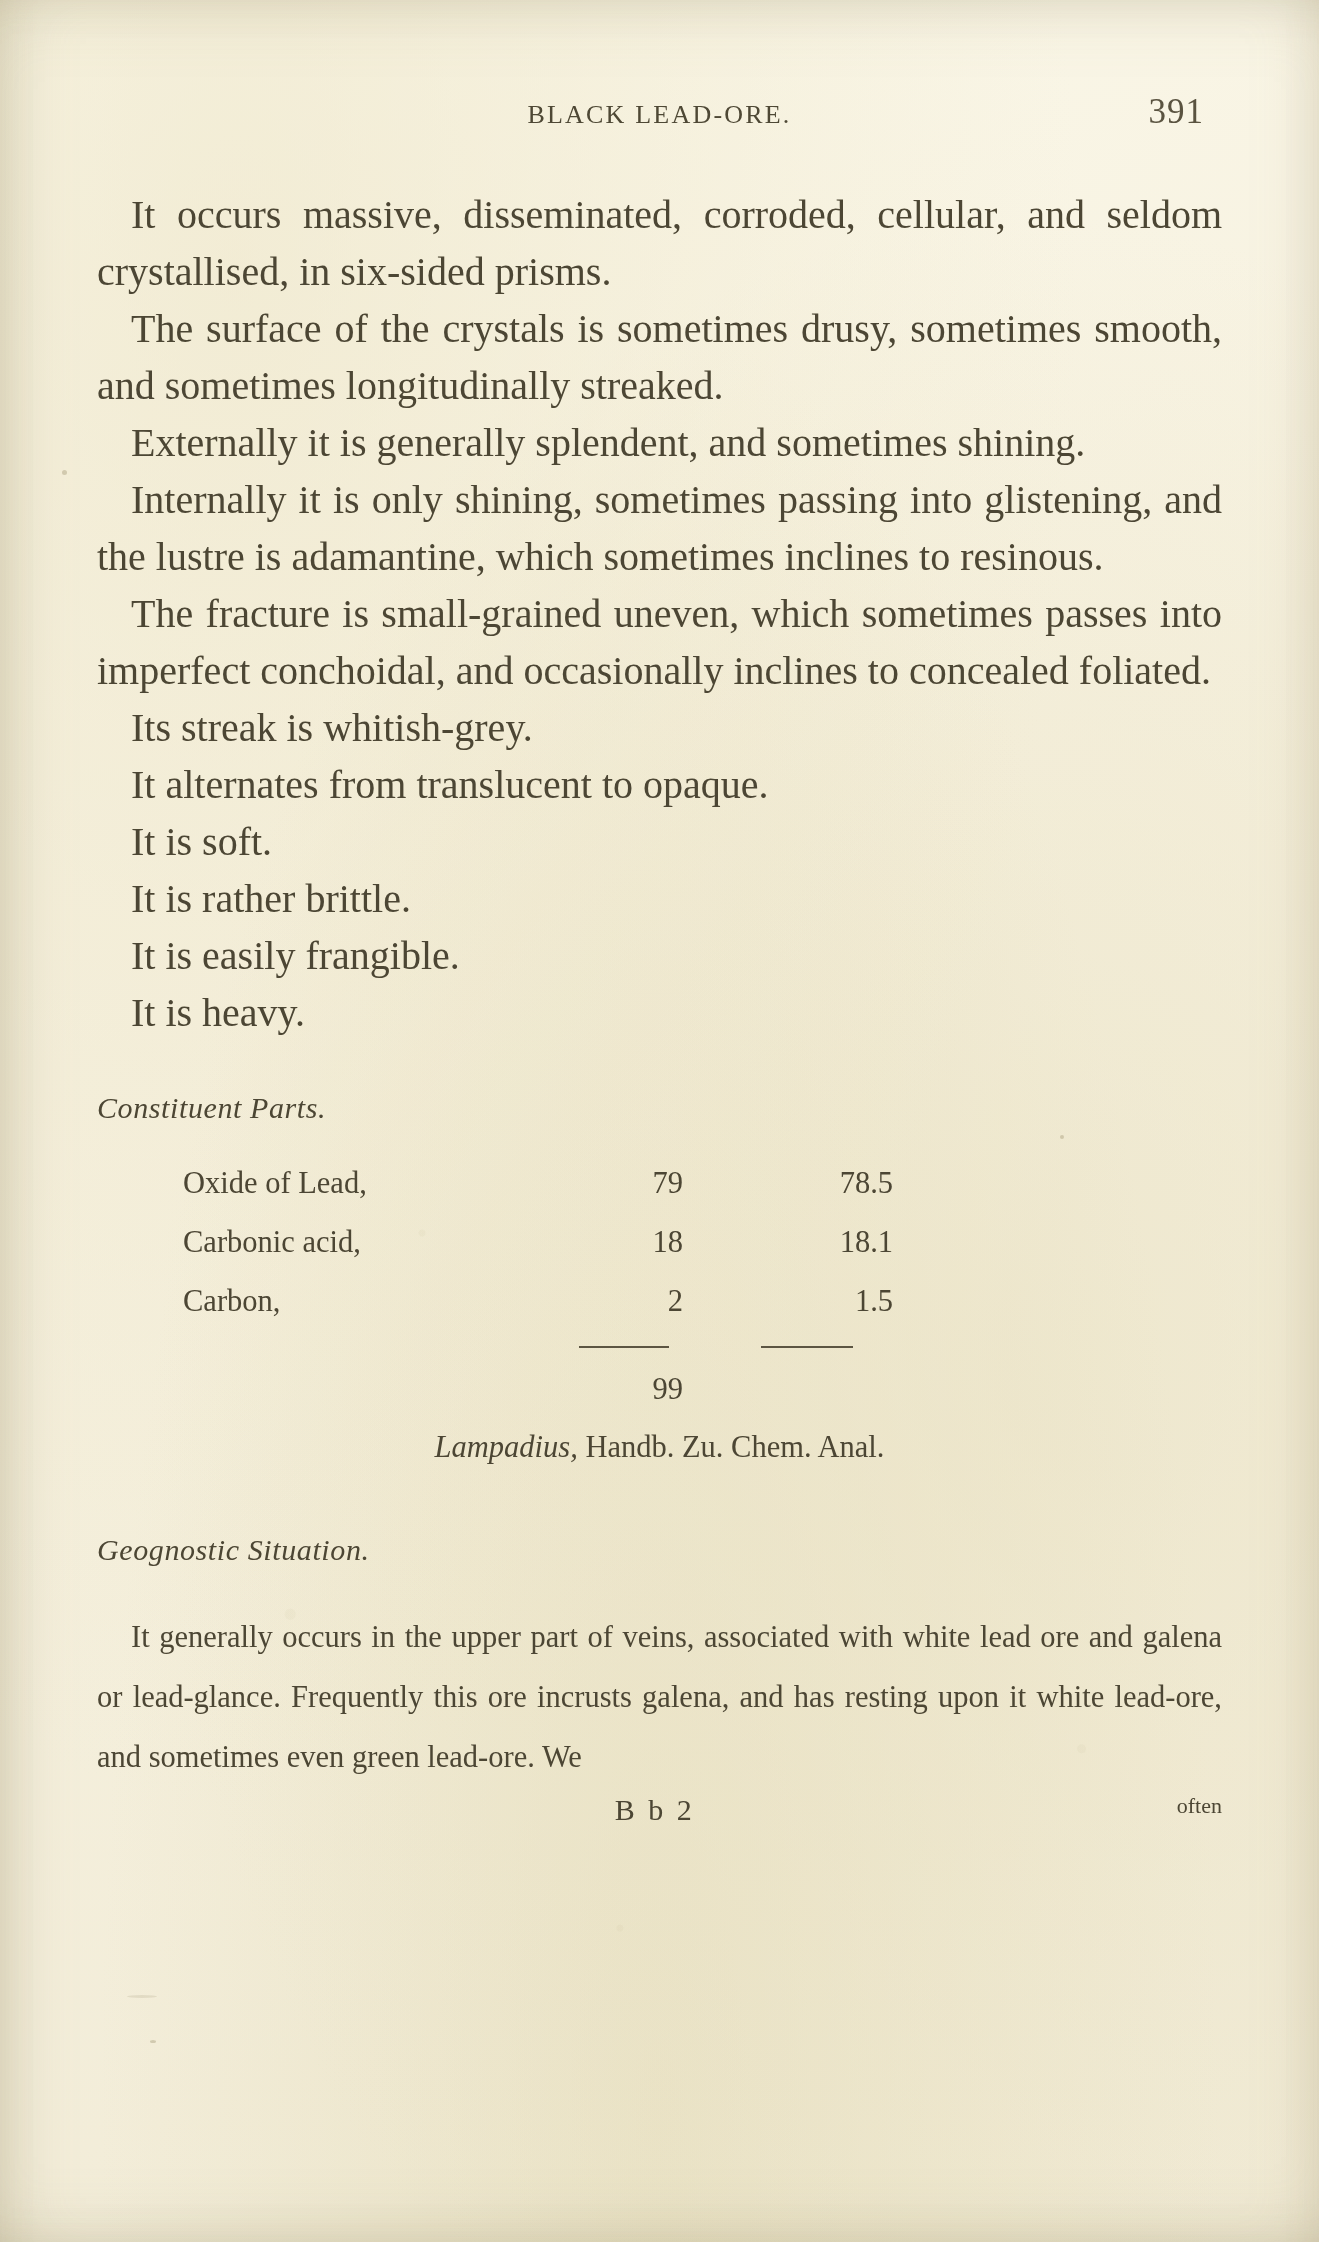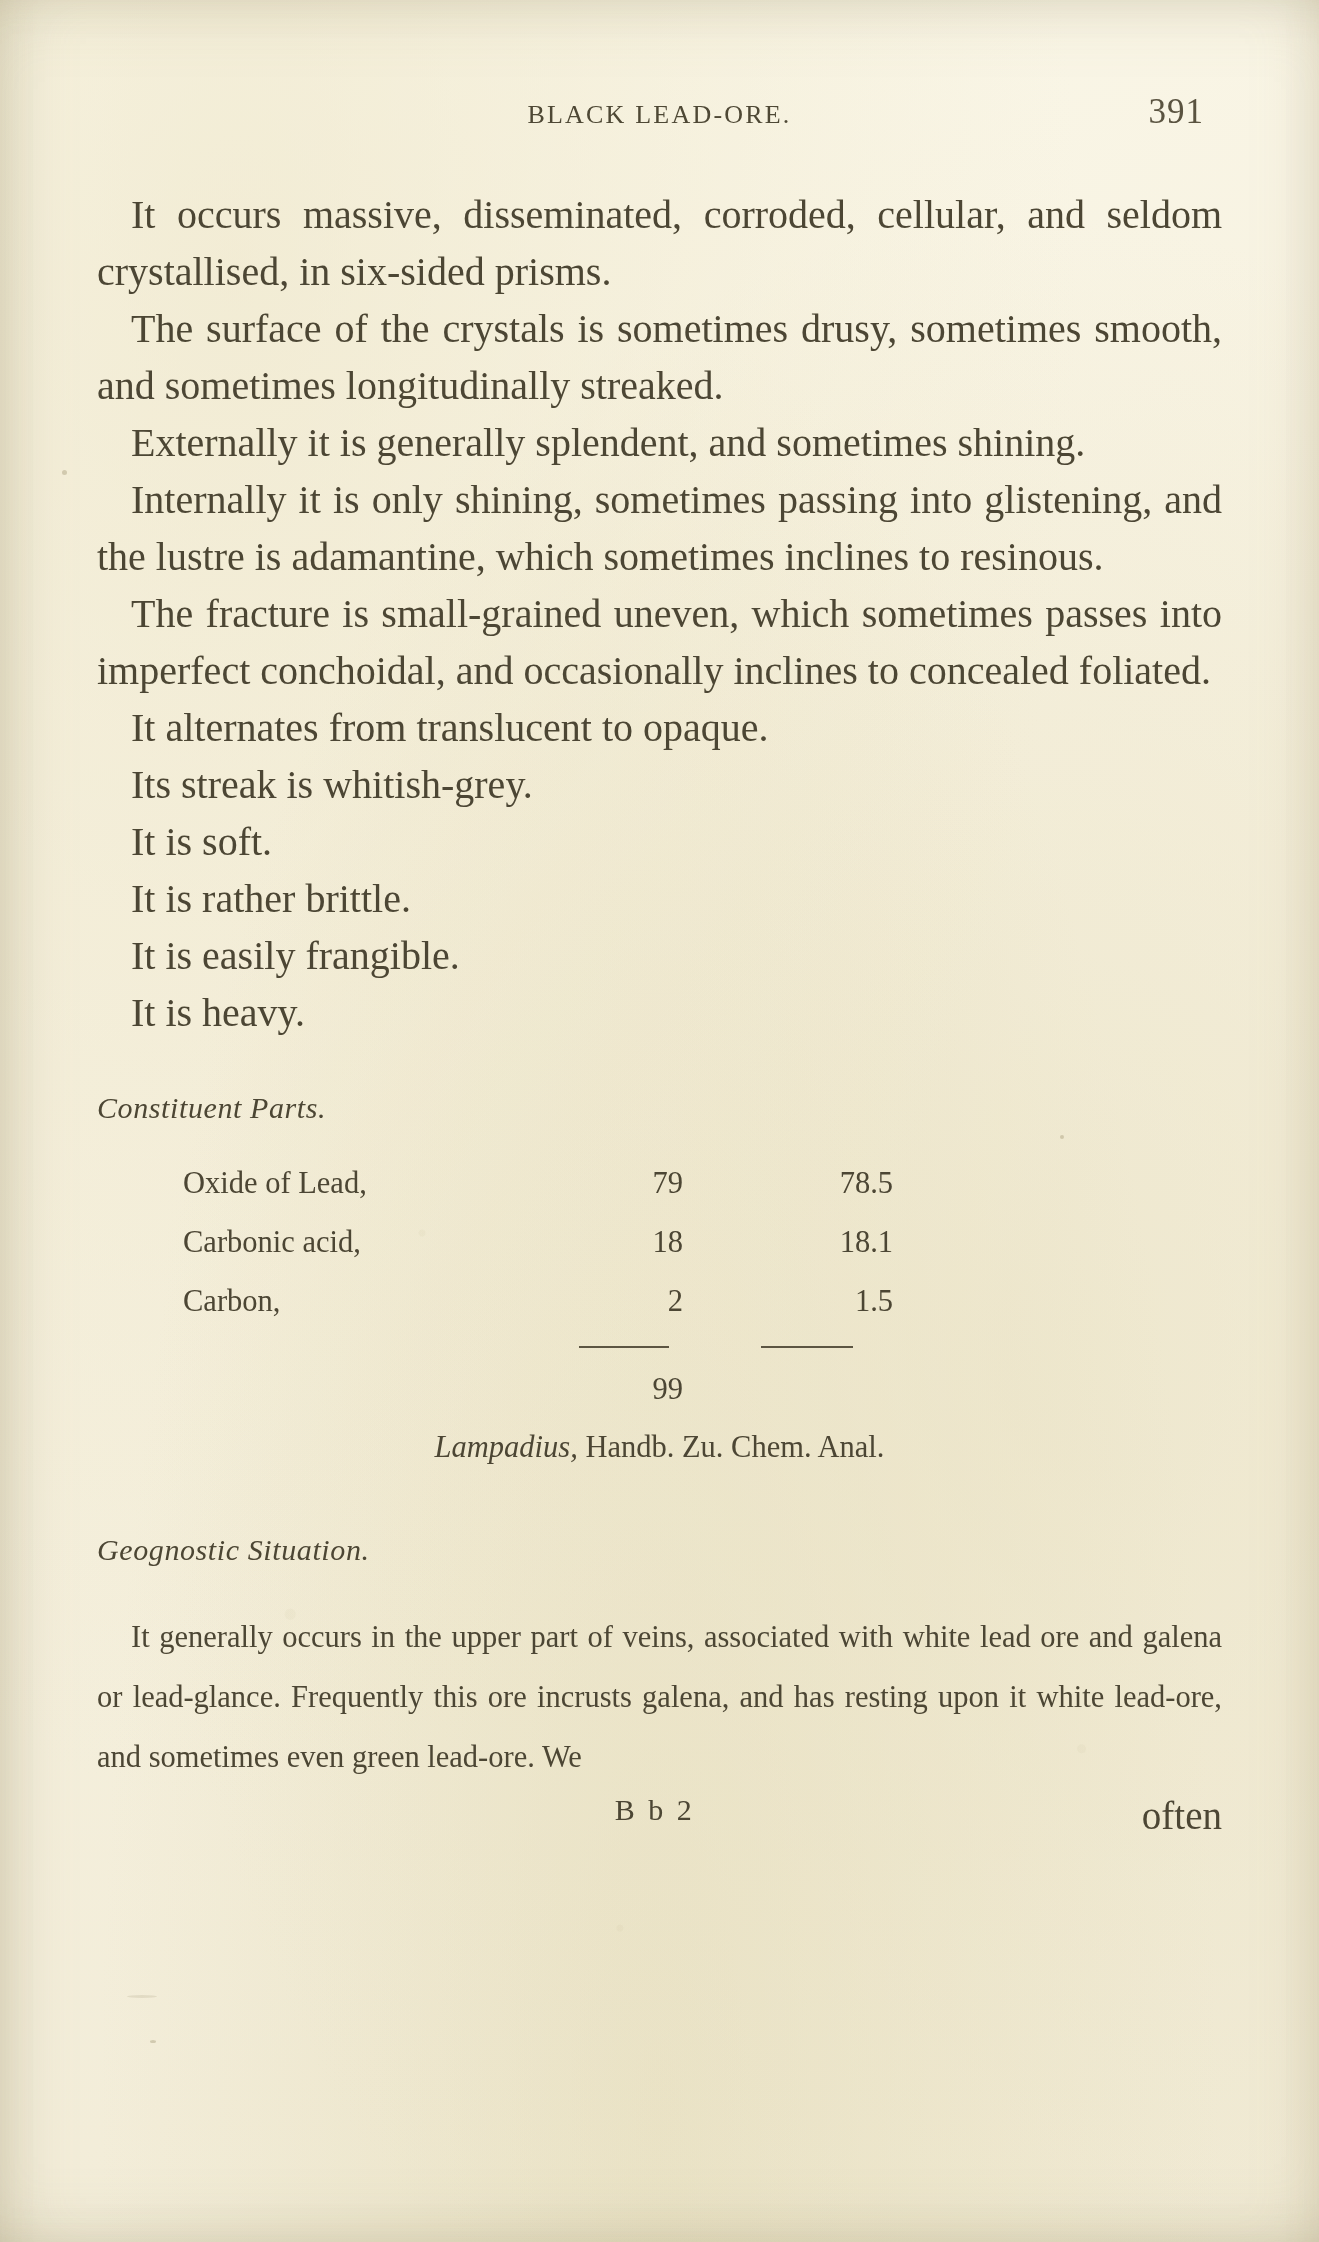--- a/index.html
+++ b/index.html
@@ -173,21 +173,21 @@
   }
   .signature {
     position: absolute;
     left: 50%;
     transform: translateX(-56%);
     letter-spacing: 3px;
   }
   .catchword {
     position: absolute;
     right: 0;
-    font-size: 39px;
+    font-size: 22px;
   }
   .speck {
     position: absolute;
     background: rgba(150,138,100,0.35);
     border-radius: 50%;
     pointer-events: none;
   }
 </style>
 </head>
 <body>
@@ -209,22 +209,22 @@
 
     <div class="body-text">
       <p>It occurs massive, disseminated, corroded, cellular, and seldom crystallised, in six-sided prisms.</p>
       <p>The surface of the crystals is sometimes drusy, sometimes smooth, and sometimes longitudinally streaked.</p>
       <p>Externally it is generally splendent, and sometimes shining.</p>
       <p>Internally it is only shining, sometimes passing into glistening, and the lustre is adamantine, which sometimes inclines to resinous.</p>
       <p>The fracture is small-grained uneven, which sometimes passes into imperfect conchoidal, and occasionally inclines to concealed foliated.</p>
     </div>
 
     <div class="body-text short-lines">
+      <p>Its streak is whitish-grey.</p>
       <p>It alternates from translucent to opaque.</p>
-      <p>Its streak is whitish-grey.</p>
       <p>It is soft.</p>
       <p>It is rather brittle.</p>
       <p>It is easily frangible.</p>
       <p>It is heavy.</p>
     </div>
 
     <div class="constituent-block">
       <div class="section-title">Constituent Parts.</div>
 
       <table class="constituents">

